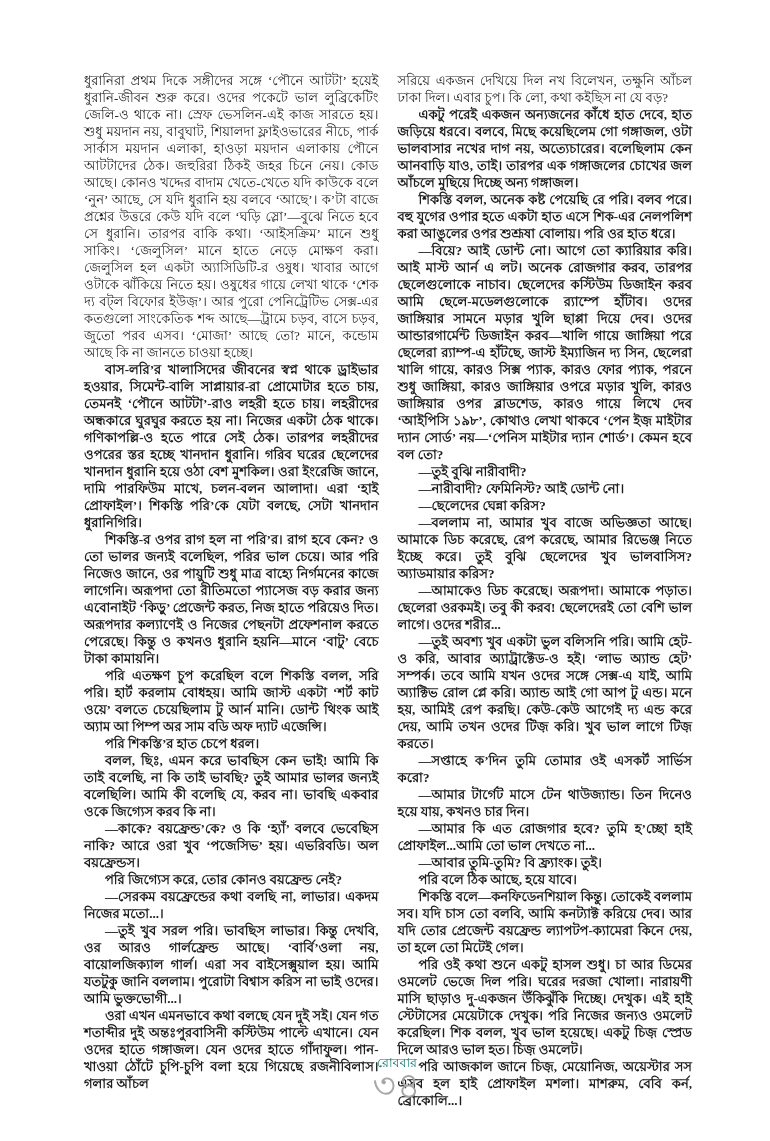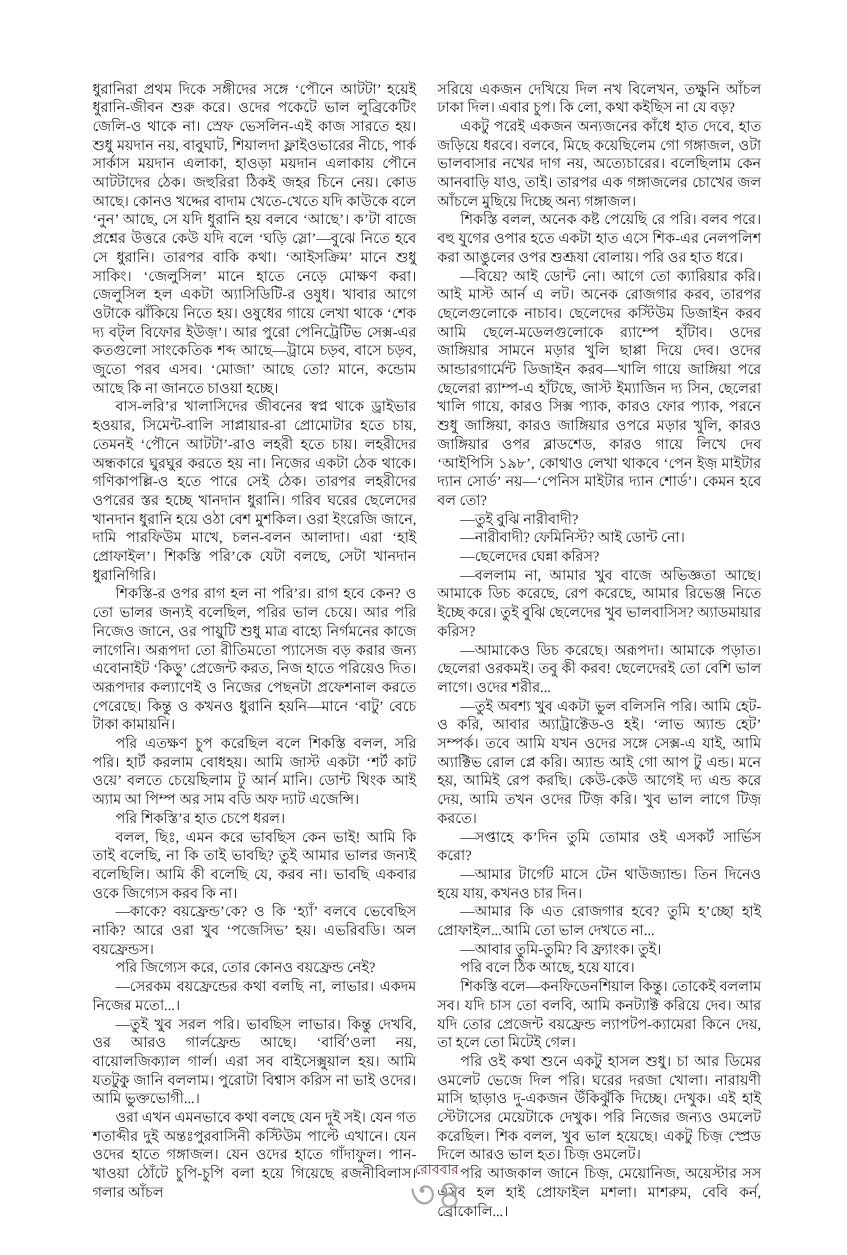--- a/index.html
+++ b/index.html
@@ -25,32 +25,33 @@
     width: 295px;
     font-size: 13.1px;
     line-height: 17px;
     text-align: justify;
   }
   .para {
     margin: 0;
   }
   .para.indent {
     text-indent: 1.6em;
+    font-weight: bold;
   }
   .footer {
     position: absolute;
     left: 366px;
     top: 1056px;
     width: 62px;
     text-align: center;
   }
   .footer-mag {
     font-size: 12.5px;
     line-height: 14px;
-    color: #7f1d1d;
+    color: #0f766e;
   }
   .footer-page {
     font-size: 36px;
     line-height: 32px;
     color: #a6a6a6;
     letter-spacing: 1px;
   }
 </style>
 </head>
 <body>

